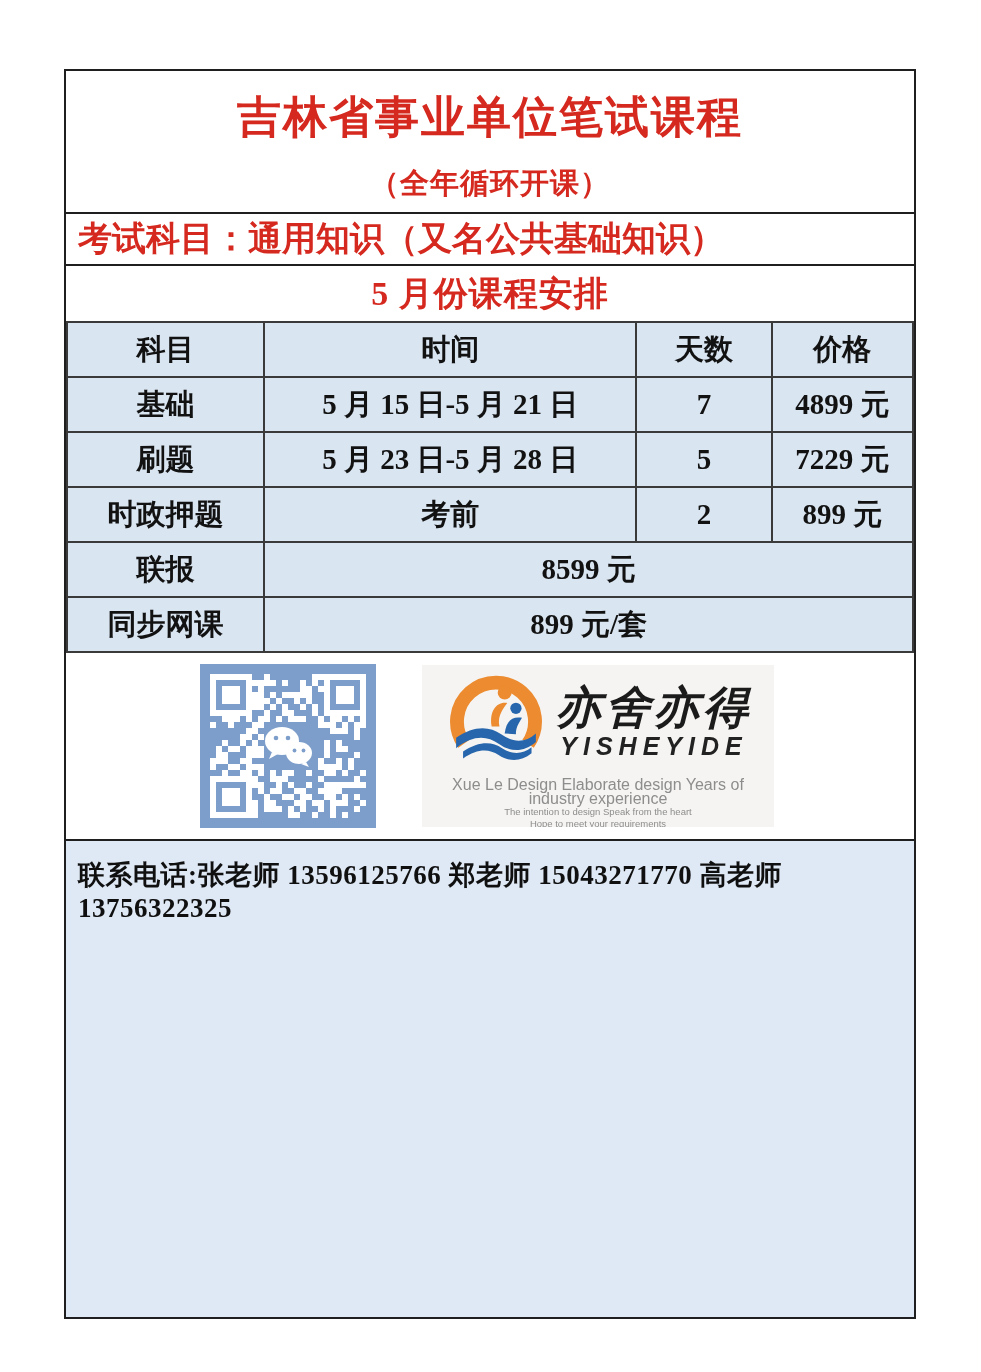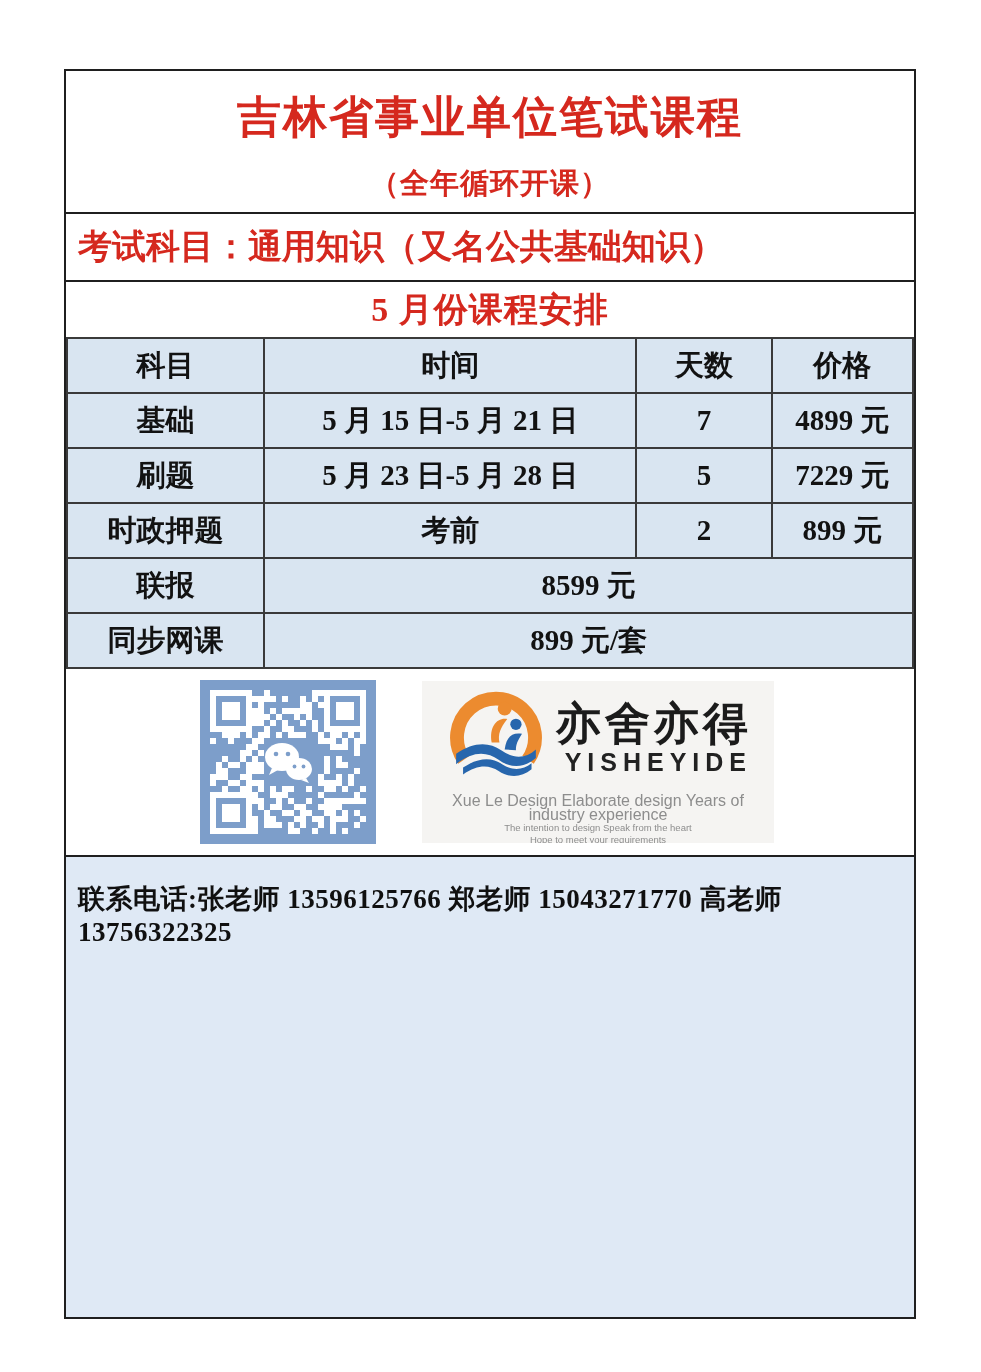--- a/index.html
+++ b/index.html
@@ -12,21 +12,21 @@
     position:absolute;left:64px;top:69px;width:852px;height:1250px;
     border:2px solid #1f1f1f;background:#ffffff;box-sizing:border-box;
     display:flex;flex-direction:column;overflow:hidden;
   }
   
   .sec-header{height:141px;border-bottom:2px solid #1f1f1f;text-align:center;flex:none;}
   .title{margin-top:17px;font-size:44px;font-weight:bold;color:#d5281e;letter-spacing:2px;}
   .subtitle{margin-top:17px;font-size:29px;font-weight:bold;color:#d5281e;letter-spacing:1px;}
   
   .sec-subject{
-    height:68px;border-bottom:2px solid #1f1f1f;flex:none;
+    height:52px;border-bottom:2px solid #1f1f1f;flex:none;
     display:flex;align-items:center;padding-left:12px;box-sizing:border-box;
     font-size:34px;font-weight:bold;color:#d5281e;text-align:right;
   }
   
   .sec-notice{height:257px;border-bottom:2px solid #1f1f1f;flex:none;padding:0 8px;box-sizing:border-box;overflow:hidden;}
   .notice-text{
     margin:0;font-size:38px;font-weight:bold;color:#12a356;line-height:63px;letter-spacing:1px;
   }
   .notice-big{
     font-size:57px;background:#f4f000;padding:10px 10px 12px 4px;letter-spacing:2px;
@@ -60,32 +60,32 @@
     position:relative;width:156px;height:144px;
     display:grid;grid-template-columns:repeat(26,6px);grid-template-rows:repeat(24,6px);
   }
   .qr-mod{background:#ffffff;}
   .qr-icon{position:absolute;left:50%;top:50%;transform:translate(-50%,-50%);}
   .logo-box{
     margin-left:46px;width:352px;height:162px;background:#f5f4f2;flex:none;
     text-align:center;box-sizing:border-box;padding-top:6px;overflow:hidden;
   }
   .logo-row{display:flex;align-items:center;justify-content:center;}
-  .logo-text{margin-left:8px;text-align:right;}
+  .logo-text{margin-left:8px;text-align:center;font-style:italic;}
   .logo-cn{font-size:45px;font-weight:bold;color:#1b1b1b;letter-spacing:4px;line-height:1.05;}
   .logo-en{font-size:25px;color:#222222;letter-spacing:6px;font-family:"Liberation Sans","DejaVu Sans",sans-serif;font-weight:bold;}
   .taglines{margin-top:3px;color:#8d8d8d;font-family:"Liberation Sans","DejaVu Sans",sans-serif;}
   .tagline-1{font-size:16px;line-height:14px;}
   .tagline-s{font-size:9.5px;line-height:12px;}
   
   .sec-contact{
     flex:1;border-top:2px solid #1f1f1f;background:#dfe9f5;
     padding:10px 12px 0;box-sizing:border-box;
   }
-  .contact-line{font-size:27px;font-weight:bold;color:#101010;margin-top:14px;letter-spacing:0.5px;}
+  .contact-line{font-size:27px;font-weight:bold;color:#101010;margin-top:6px;letter-spacing:0.5px;}
   .contact-line + .contact-line{margin-top:24px;}
 </style>
 </head>
 <body>
 
 <div class="poster">
 
   <div class="sec-header">
     <div class="title">吉林省事业单位笔试课程</div>
     <div class="subtitle">（全年循环开课）</div>

